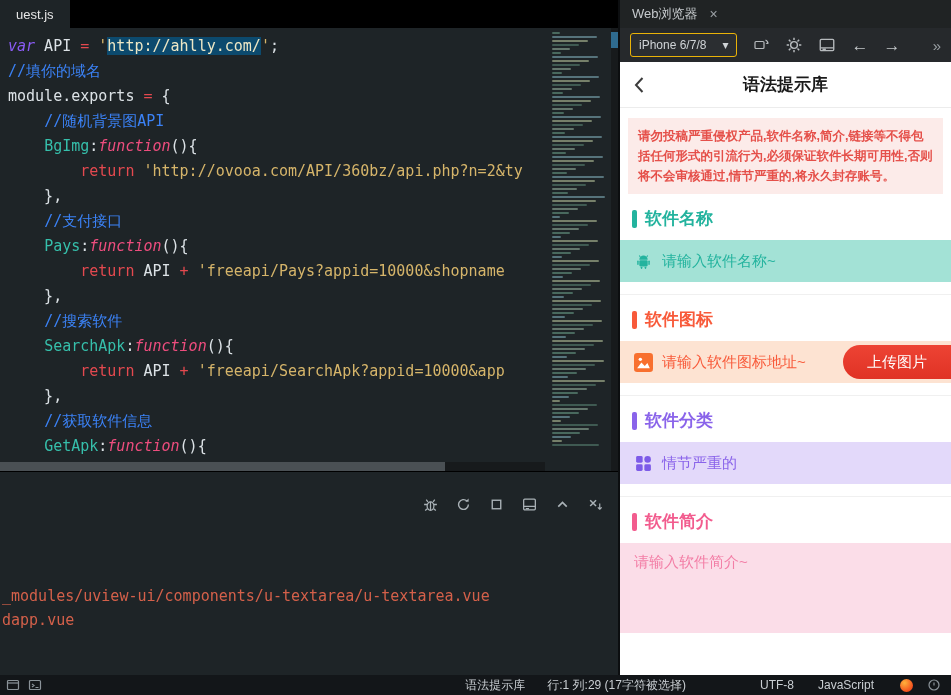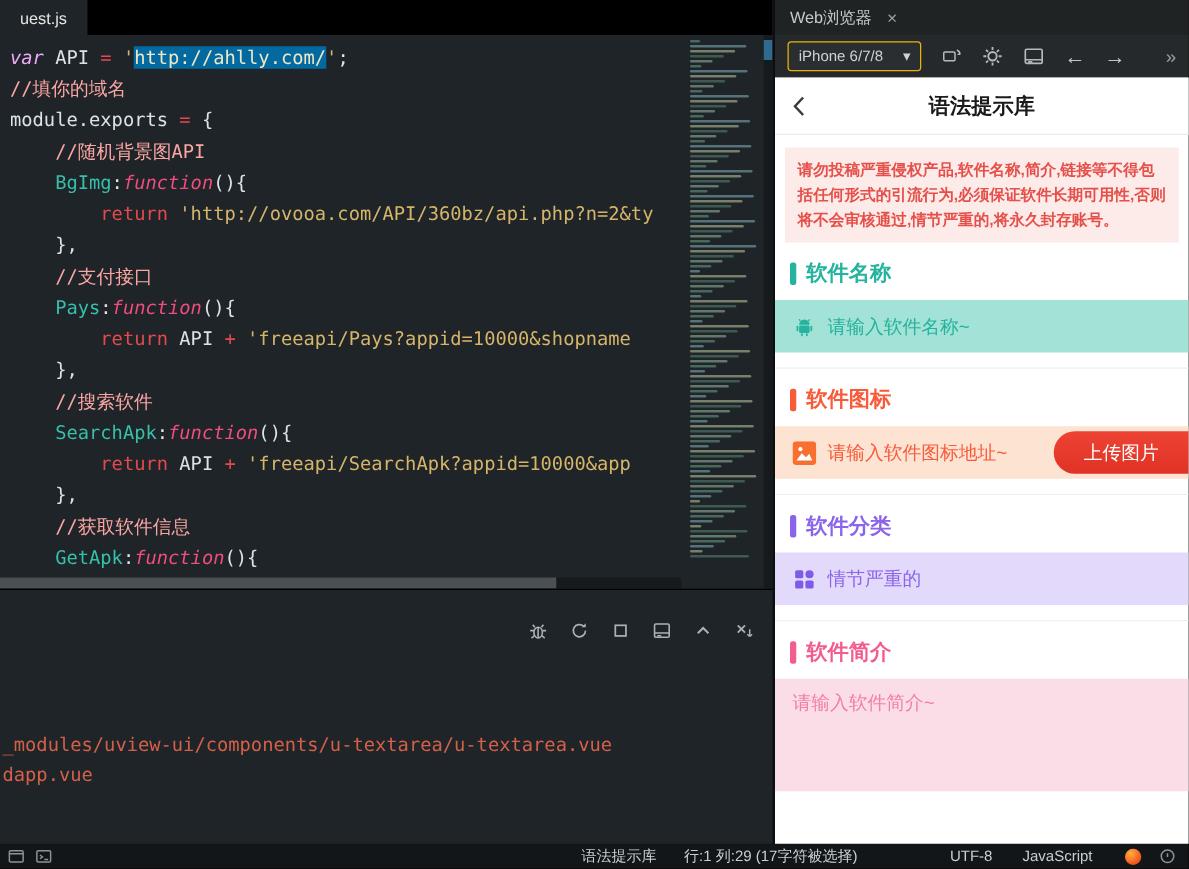--- a/index.html
+++ b/index.html
@@ -7,28 +7,28 @@
     font-family:"Liberation Sans","DejaVu Sans",sans-serif}
   .app{width:951px;height:695px;display:flex;flex-direction:column}
   .main{flex:1;display:flex;min-height:0}
 
   
   .left{width:618px;display:flex;flex-direction:column;background:#1e2427}
   .tabbar{height:28px;background:#000;display:flex;align-items:stretch;flex:none}
   .tab{padding:0 16px;display:flex;align-items:center;background:#1e2427;color:#e6e6e6;font-size:13px}
   .editor{position:relative;height:443px;background:#1e2427;overflow:hidden;flex:none}
   .code{padding:6px 0 0 8px;font-family:"DejaVu Sans Mono",monospace;font-size:15px;line-height:25px;white-space:pre;color:#dce2e6}
-  .tk-kw{color:#f0abfc;font-style:italic}
+  .tk-kw{color:#8b5cf6;font-style:italic}
   .tk-fn{color:#ee4d7e;font-style:italic}
   .tk-ret{color:#e4494f}
   .tk-op{color:#e4494f}
   .tk-prop{color:#36bfab}
   .tk-str{color:#d6b56a}
-  .tk-sel{color:#eee8c6;background:#0369a1}
-  .tk-com{color:#fca5a5}
+  .tk-sel{color:#eee8c6;background:#0c4a6e}
+  .tk-com{color:#3b82f6}
   .tk-pl{color:#dce2e6}
   .minimap{position:absolute;top:4px;right:8px;width:58px;overflow:hidden;bottom:10px}
   .mm-bar{height:2px;margin-bottom:2px;border-radius:1px}
   .vscroll{position:absolute;top:0;right:0;width:7px;height:100%;background:#171a1c}
   .vthumb{margin-top:4px;height:16px;background:#2f6b8f}
   .hscroll{position:absolute;left:0;bottom:0;height:9px;width:545px;background:#171a1c}
   .hthumb{height:100%;width:445px;background:#4a5054}
 
   .console{flex:1;position:relative;background:#1e2427;border-top:1px solid #000;min-height:0}
   .console-toolbar{position:absolute;top:24px;right:14px;display:flex;gap:16px;color:#aab2b7}

